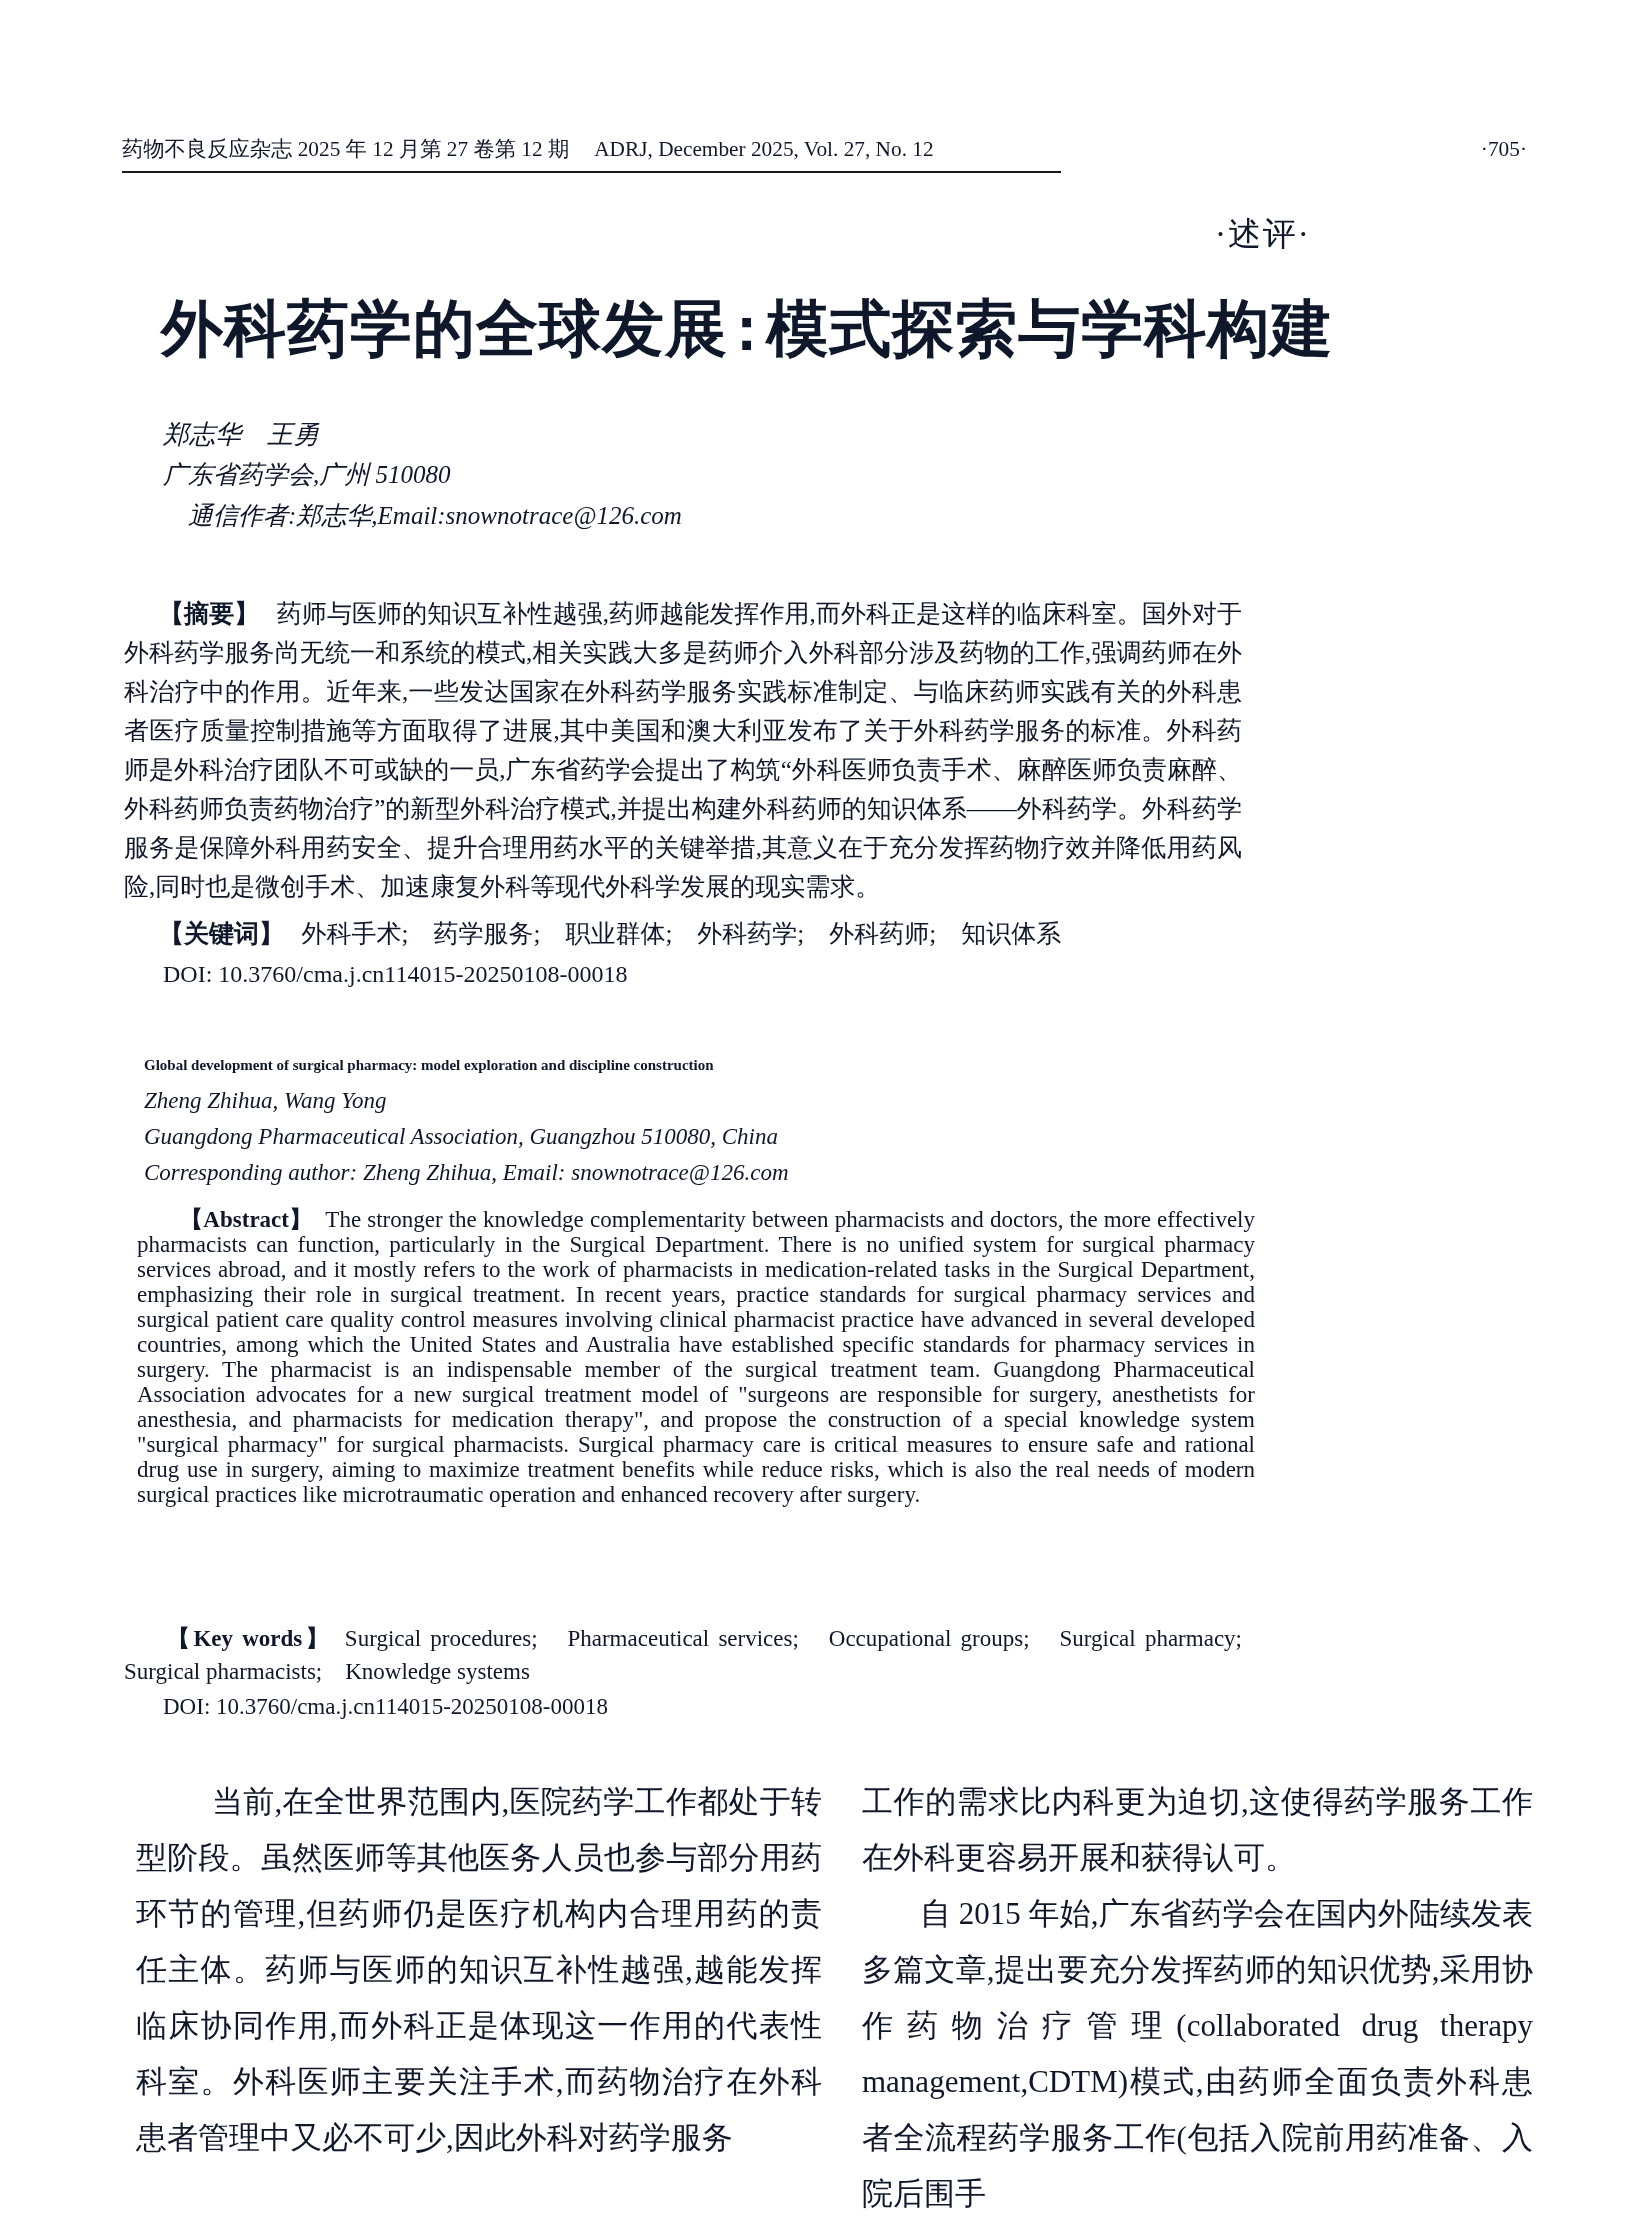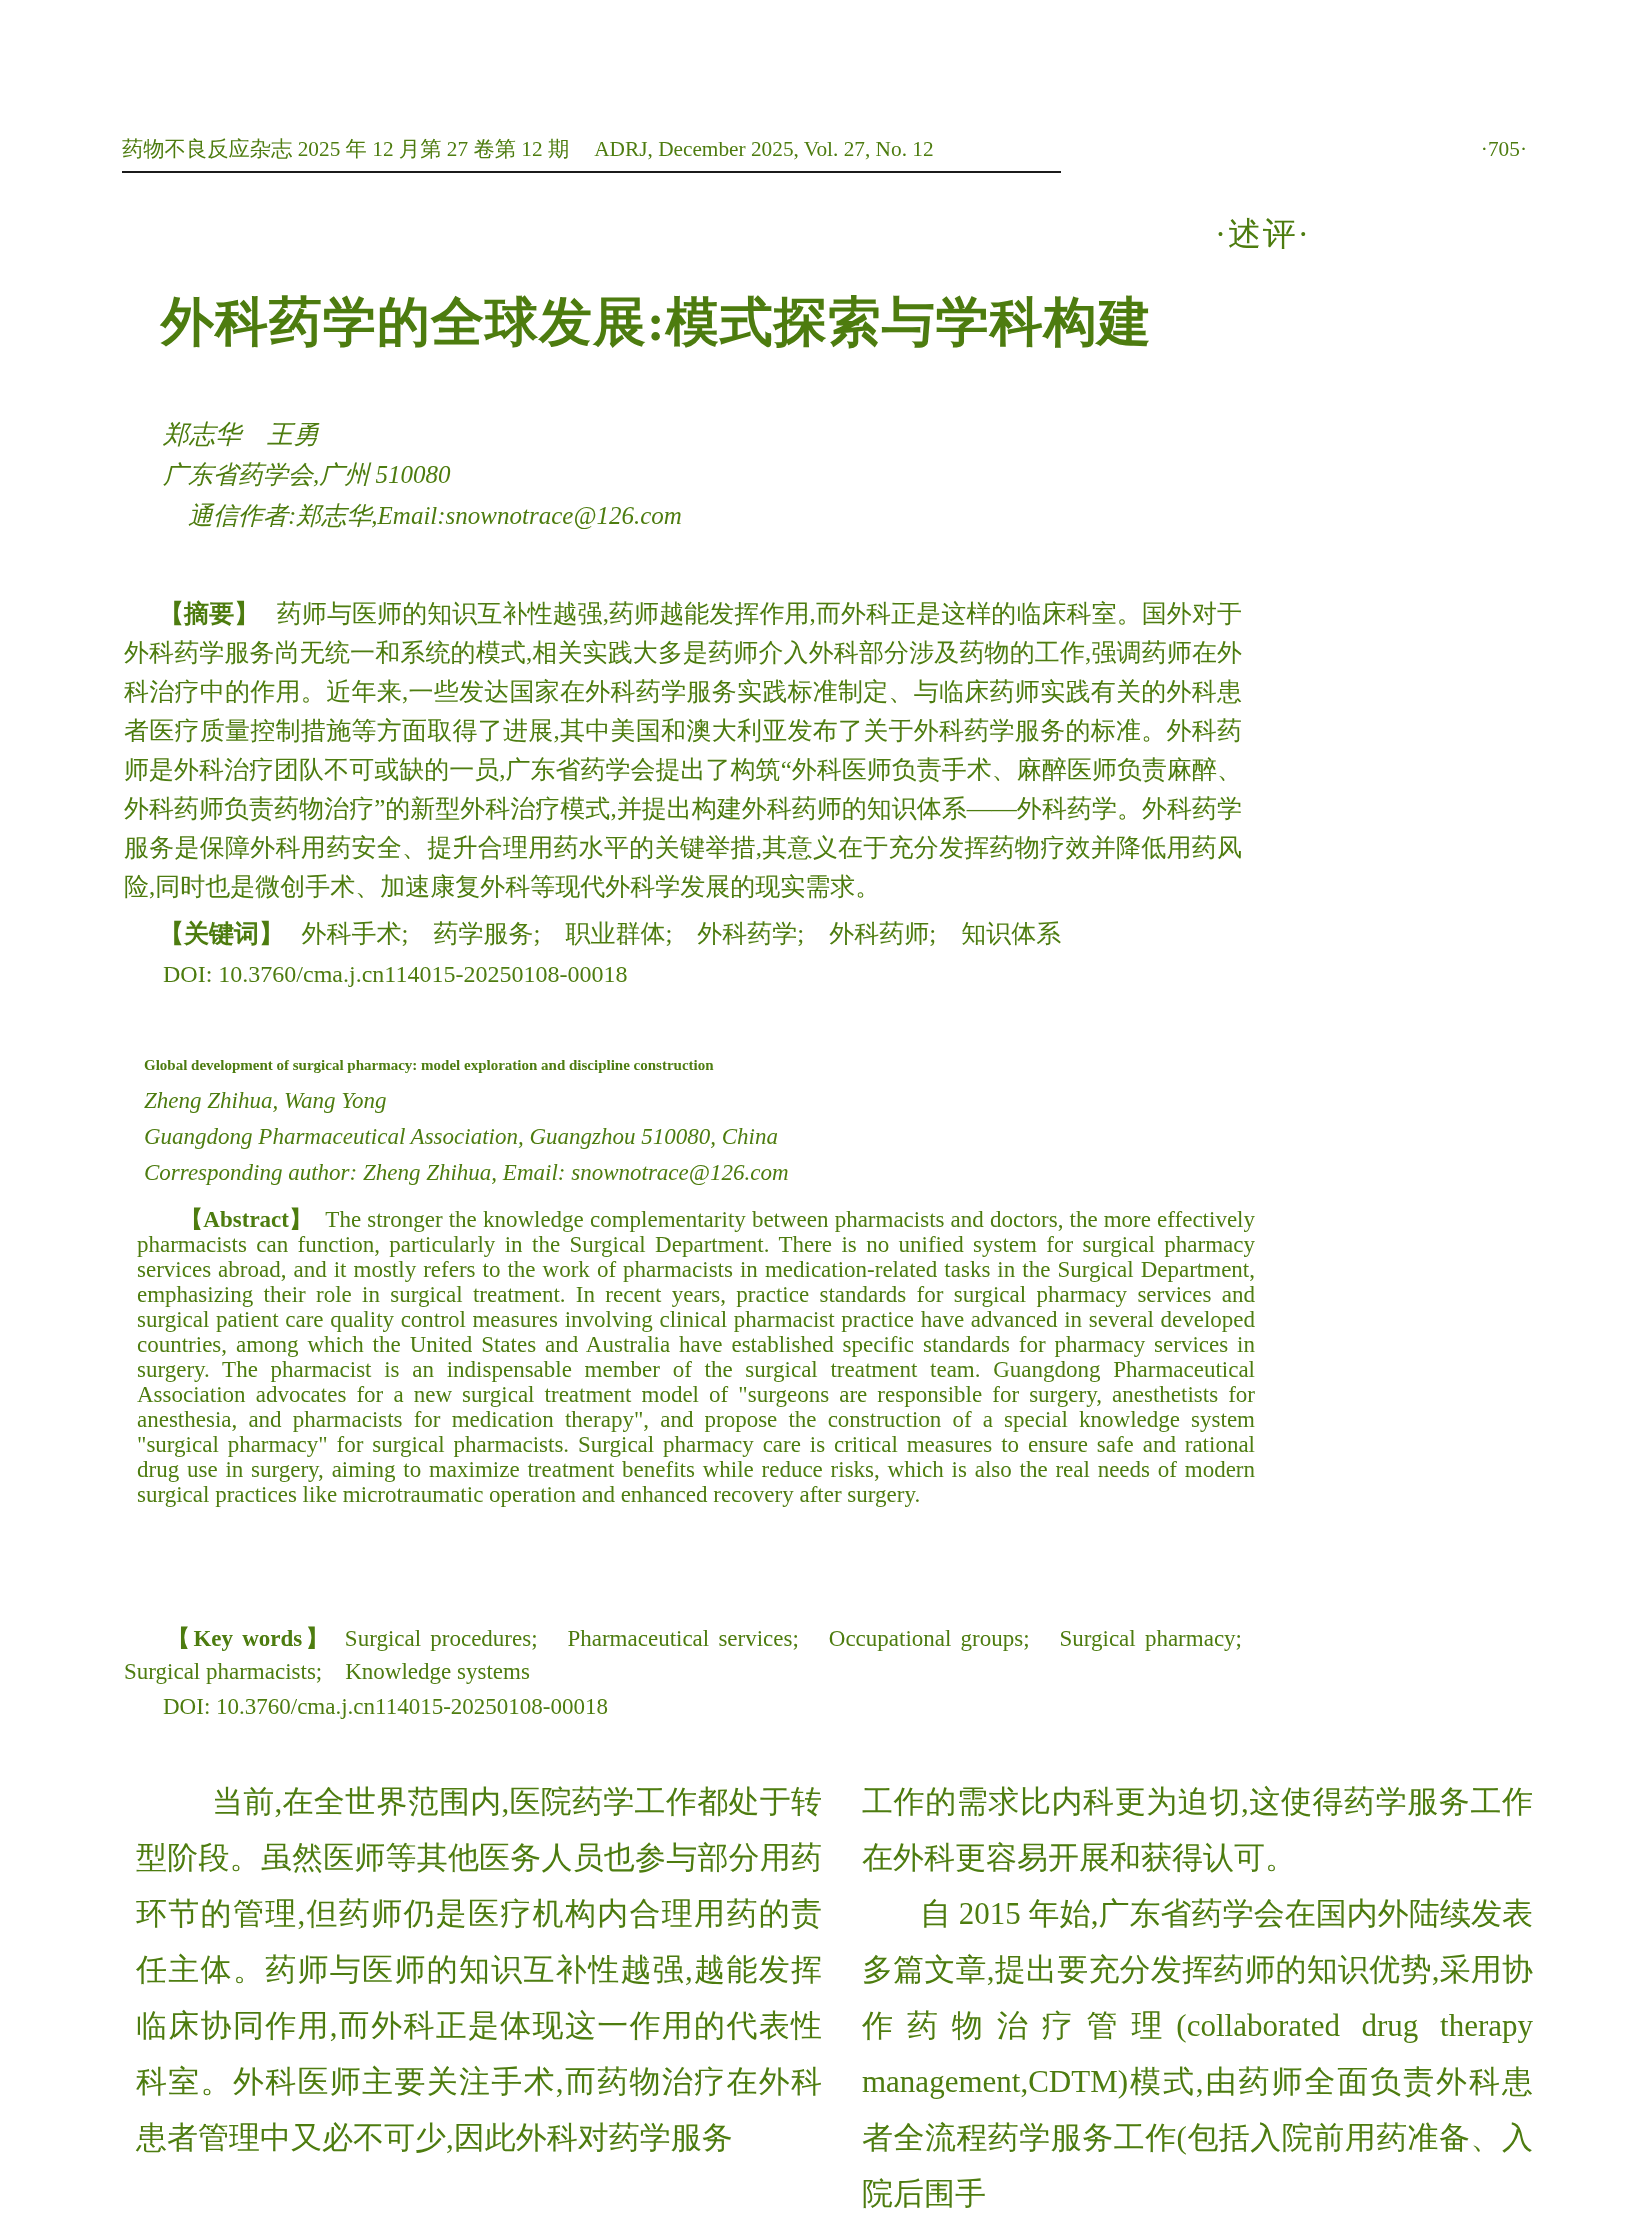--- a/index.html
+++ b/index.html
@@ -1,21 +1,21 @@
 <!DOCTYPE html>
 <html lang="zh"><head>
 <meta charset="utf-8">
 <style>
   html, body { margin: 0; padding: 0; background: #ffffff; }
   .page {
     position: relative;
     width: 1651px;
     height: 2224px;
     background: #ffffff;
-    color: #4d7c0f;
+    color: #0f172a;
     font-family: "Liberation Serif", "DejaVu Serif", serif;
     overflow: hidden;
   }
   .abs { position: absolute; }
 
   
   .header {
     left: 122px; top: 136px; width: 1405px;
     display: flex; justify-content: space-between; align-items: baseline;
     font-size: 21.3px; line-height: 27px;
@@ -25,22 +25,22 @@
     left: 122px; top: 171px; width: 939px; height: 1.9px;
     background: #1b1b1b;
   }
 
   
   .section-label { left: 1215px; top: 212px; font-size: 33px; letter-spacing: 1.9px; }
 
   
   .title-cn {
     left: 161px; top: 287px; width: 1320px; margin: 0;
-    font-size: 53px; font-weight: bold; letter-spacing: 1px;
-    font-family: Liberation Serif, serif;
+    font-size: 62px; font-weight: bold; letter-spacing: 1px;
+    font-family: Liberation Mono, monospace;
   }
   .authors-cn        { left: 163px; top: 417px; font-size: 26px; font-style: italic; }
   .affiliation-cn    { left: 163px; top: 458px; font-size: 25px; font-style: italic; }
   .correspondence-cn { left: 163px; top: 499px; font-size: 25px; font-style: italic; margin-left: 25px; }
 
   
   .abstract-cn {
     left: 124px; top: 594px; width: 1118px; margin: 0;
     font-size: 25px; line-height: 39px; text-align: justify; text-indent: 35px;
   }

